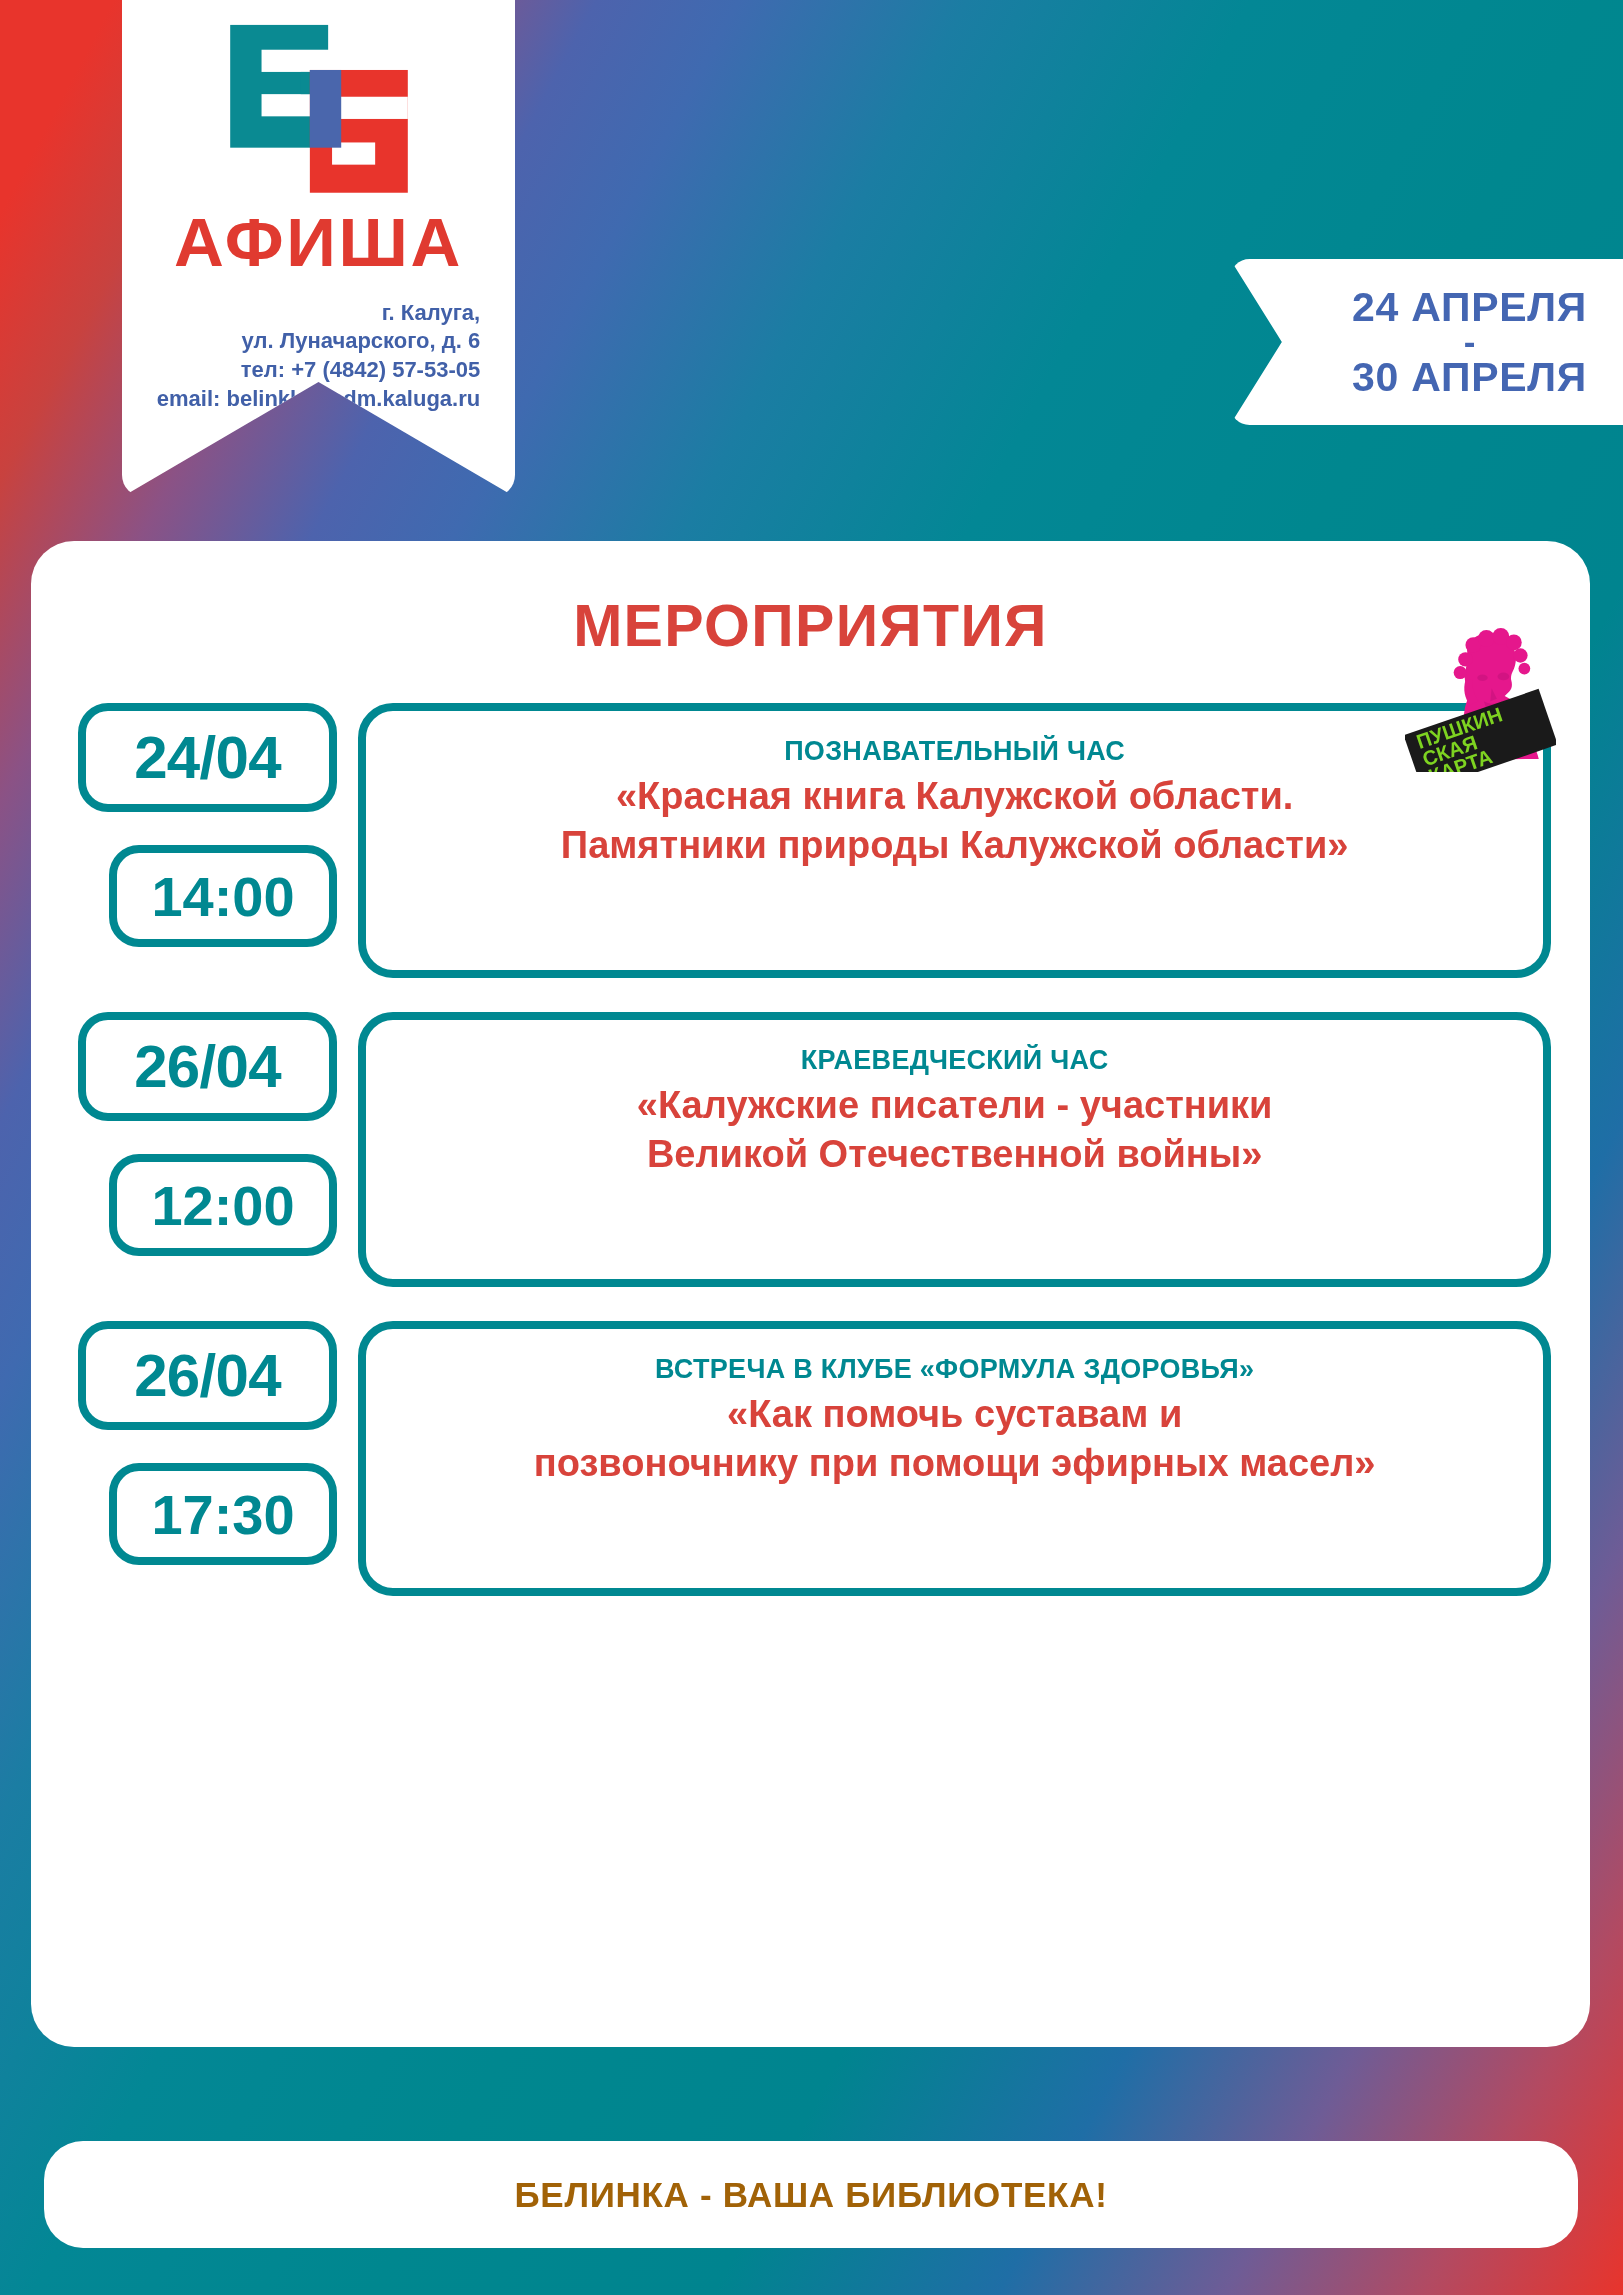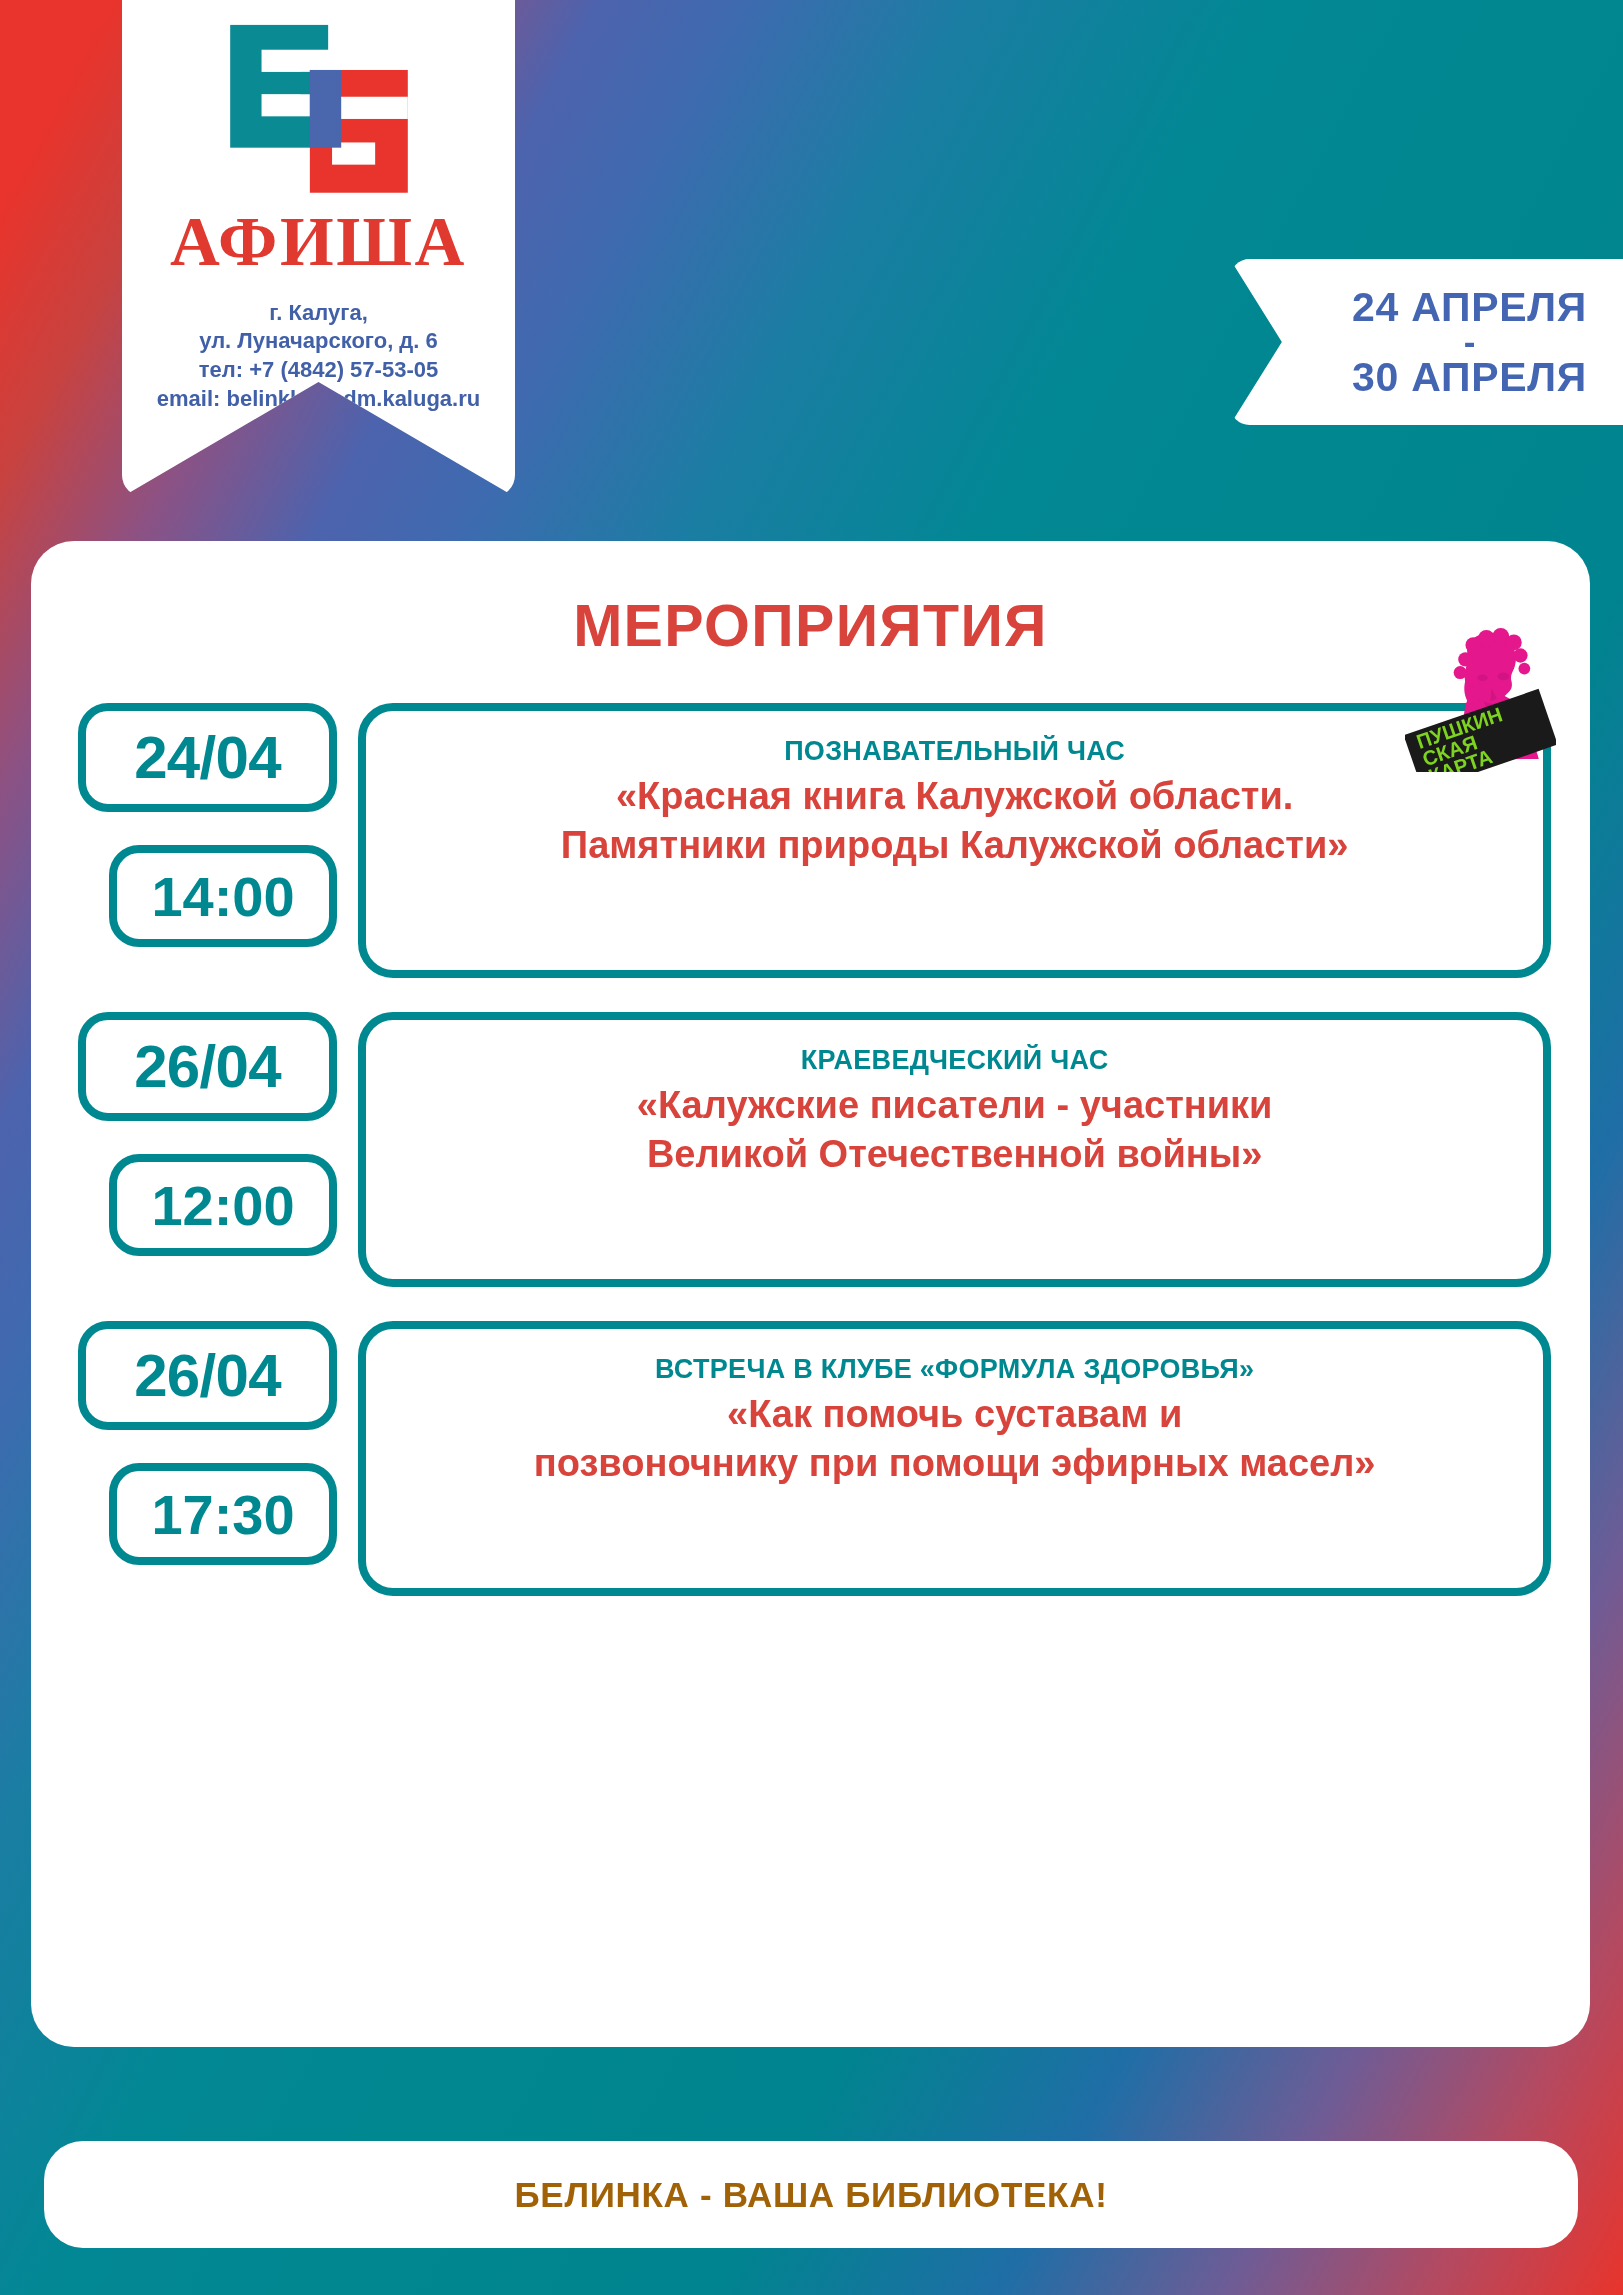--- a/index.html
+++ b/index.html
@@ -48,25 +48,24 @@
     width:178px;height:175px;
   }
 
   .logo-word{
     margin-top:11.8px;
     color:#e03a30;
     font-size:69px;
     font-weight:700;
     letter-spacing:2.6px;
     line-height:1;
-    font-family:Liberation Serif, serif;
   }
   .logo-addr{
     margin-top:22px;
-    text-align:center;
+    text-align:right;
     color:#4160a8;
     font-size:22px;
     font-weight:700;
     line-height:1.30;
   }
 
   
   .date-ribbon{
     position:absolute;
     left:1230px;top:259px;

